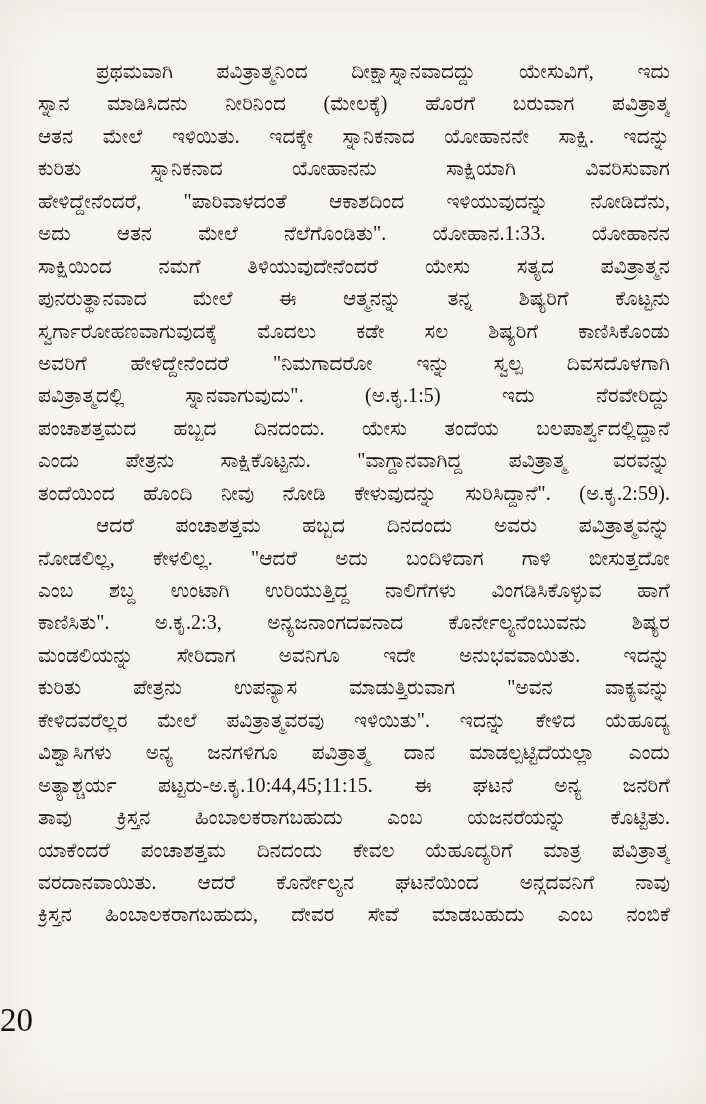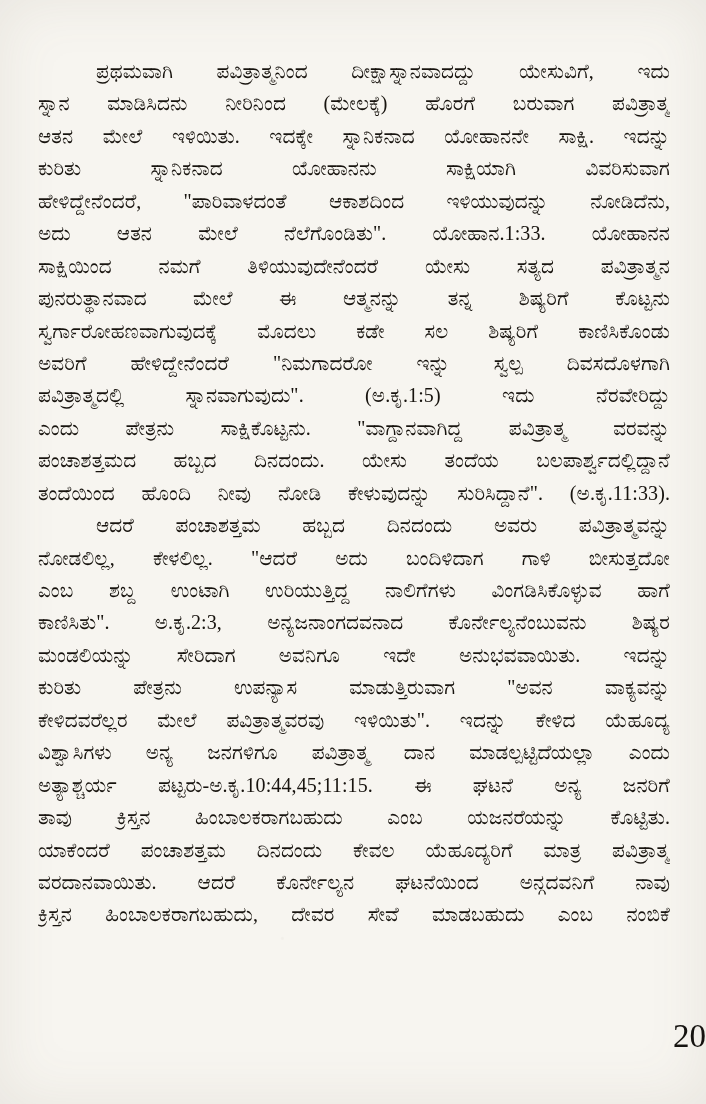--- a/index.html
+++ b/index.html
@@ -31,47 +31,46 @@
     color: #17130e;
     text-align: justify;
     text-align-last: justify;
     overflow: hidden;
     letter-spacing: 0.1px;
   }
   .line.indent { padding-left: 58px; }
   .pagenum {
     position: absolute;
     top: 1002px; left: 0; right: 0;
-    text-align: right;
+    text-align: left;
     font-size: 33px;
     font-weight: 400;
     color: #151310;
     font-family: "Liberation Serif", "DejaVu Serif", serif;
-    margin-top: 16px;
   }
 </style>
 </head>
 <body>
 
 <div class="page">
   <div class="textblock" id="textblock">
       <div class="line indent">ಪ್ರಥಮವಾಗಿ ಪವಿತ್ರಾತ್ಮನಿಂದ ದೀಕ್ಷಾಸ್ನಾನವಾದದ್ದು ಯೇಸುವಿಗೆ, ಇದು</div>
       <div class="line">ಸ್ನಾನ ಮಾಡಿಸಿದನು ನೀರಿನಿಂದ (ಮೇಲಕ್ಕೆ) ಹೊರಗೆ ಬರುವಾಗ ಪವಿತ್ರಾತ್ಮ</div>
       <div class="line">ಆತನ ಮೇಲೆ ಇಳಿಯಿತು. ಇದಕ್ಕೇ ಸ್ನಾನಿಕನಾದ ಯೋಹಾನನೇ ಸಾಕ್ಷಿ. ಇದನ್ನು</div>
       <div class="line">ಕುರಿತು ಸ್ನಾನಿಕನಾದ ಯೋಹಾನನು ಸಾಕ್ಷಿಯಾಗಿ ವಿವರಿಸುವಾಗ</div>
       <div class="line">ಹೇಳಿದ್ದೇನೆಂದರೆ, "ಪಾರಿವಾಳದಂತೆ ಆಕಾಶದಿಂದ ಇಳಿಯುವುದನ್ನು ನೋಡಿದೆನು,</div>
       <div class="line">ಅದು ಆತನ ಮೇಲೆ ನೆಲೆಗೊಂಡಿತು". ಯೋಹಾನ.1:33. ಯೋಹಾನನ</div>
       <div class="line">ಸಾಕ್ಷಿಯಿಂದ  ನಮಗೆ ತಿಳಿಯುವುದೇನೆಂದರೆ ಯೇಸು ಸತ್ಯದ ಪವಿತ್ರಾತ್ಮನ</div>
       <div class="line">ಪುನರುತ್ಥಾನವಾದ ಮೇಲೆ ಈ ಆತ್ಮನನ್ನು ತನ್ನ ಶಿಷ್ಯರಿಗೆ ಕೊಟ್ಟನು</div>
       <div class="line">ಸ್ವರ್ಗಾರೋಹಣವಾಗುವುದಕ್ಕೆ ಮೊದಲು ಕಡೇ ಸಲ ಶಿಷ್ಯರಿಗೆ ಕಾಣಿಸಿಕೊಂಡು</div>
       <div class="line">ಅವರಿಗೆ ಹೇಳಿದ್ದೇನೆಂದರೆ "ನಿಮಗಾದರೋ ಇನ್ನು ಸ್ವಲ್ಪ ದಿವಸದೊಳಗಾಗಿ</div>
       <div class="line">ಪವಿತ್ರಾತ್ಮದಲ್ಲಿ ಸ್ನಾನವಾಗುವುದು". (ಅ.ಕೃ.1:5) ಇದು ನೆರವೇರಿದ್ದು</div>
+      <div class="line">ಪಂಚಾಶತ್ತಮದ ಹಬ್ಬದ ದಿನದಂದು. ಯೇಸು ತಂದೆಯ ಬಲಪಾರ್ಶ್ವದಲ್ಲಿದ್ದಾನೆ</div>
       <div class="line">ಎಂದು ಪೇತ್ರನು ಸಾಕ್ಷಿಕೊಟ್ಟನು. "ವಾಗ್ದಾನವಾಗಿದ್ದ ಪವಿತ್ರಾತ್ಮ ವರವನ್ನು</div>
-      <div class="line">ಪಂಚಾಶತ್ತಮದ ಹಬ್ಬದ ದಿನದಂದು. ಯೇಸು ತಂದೆಯ ಬಲಪಾರ್ಶ್ವದಲ್ಲಿದ್ದಾನೆ</div>
-      <div class="line">ತಂದೆಯಿಂದ ಹೊಂದಿ ನೀವು ನೋಡಿ ಕೇಳುವುದನ್ನು ಸುರಿಸಿದ್ದಾನೆ". (ಅ.ಕೃ.11:33).</div>
+      <div class="line">ತಂದೆಯಿಂದ ಹೊಂದಿ ನೀವು ನೋಡಿ ಕೇಳುವುದನ್ನು ಸುರಿಸಿದ್ದಾನೆ". (ಅ.ಕೃ.2:59).</div>
       <div class="line indent">ಆದರೆ ಪಂಚಾಶತ್ತಮ ಹಬ್ಬದ ದಿನದಂದು ಅವರು ಪವಿತ್ರಾತ್ಮವನ್ನು</div>
       <div class="line">ನೋಡಲಿಲ್ಲ, ಕೇಳಲಿಲ್ಲ. "ಆದರೆ ಅದು ಬಂದಿಳಿದಾಗ ಗಾಳಿ ಬೀಸುತ್ತದೋ</div>
       <div class="line">ಎಂಬ ಶಬ್ದ ಉಂಟಾಗಿ ಉರಿಯುತ್ತಿದ್ದ ನಾಲಿಗೆಗಳು ವಿಂಗಡಿಸಿಕೊಳ್ಳುವ ಹಾಗೆ</div>
       <div class="line">ಕಾಣಿಸಿತು". ಅ.ಕೃ.2:3,  ಅನ್ಯಜನಾಂಗದವನಾದ ಕೊರ್ನೇಲ್ಯನೆಂಬುವನು ಶಿಷ್ಯರ</div>
       <div class="line">ಮಂಡಲಿಯನ್ನು ಸೇರಿದಾಗ ಅವನಿಗೂ ಇದೇ ಅನುಭವವಾಯಿತು. ಇದನ್ನು</div>
       <div class="line">ಕುರಿತು ಪೇತ್ರನು ಉಪನ್ಯಾಸ ಮಾಡುತ್ತಿರುವಾಗ "ಅವನ ವಾಕ್ಯವನ್ನು</div>
       <div class="line">ಕೇಳಿದವರೆಲ್ಲರ ಮೇಲೆ ಪವಿತ್ರಾತ್ಮವರವು ಇಳಿಯಿತು". ಇದನ್ನು ಕೇಳಿದ ಯೆಹೂದ್ಯ</div>
       <div class="line">ವಿಶ್ವಾಸಿಗಳು ಅನ್ಯ ಜನಗಳಿಗೂ ಪವಿತ್ರಾತ್ಮ ದಾನ ಮಾಡಲ್ಪಟ್ಟಿದೆಯಲ್ಲಾ ಎಂದು</div>
       <div class="line">ಅತ್ಯಾಶ್ಚರ್ಯ ಪಟ್ಟರು-ಅ.ಕೃ.10:44,45;11:15. ಈ ಘಟನೆ ಅನ್ಯ ಜನರಿಗೆ</div>
       <div class="line">ತಾವು ಕ್ರಿಸ್ತನ ಹಿಂಬಾಲಕರಾಗಬಹುದು ಎಂಬ ಯಜನರೆಯನ್ನು ಕೊಟ್ಟಿತು.</div>

